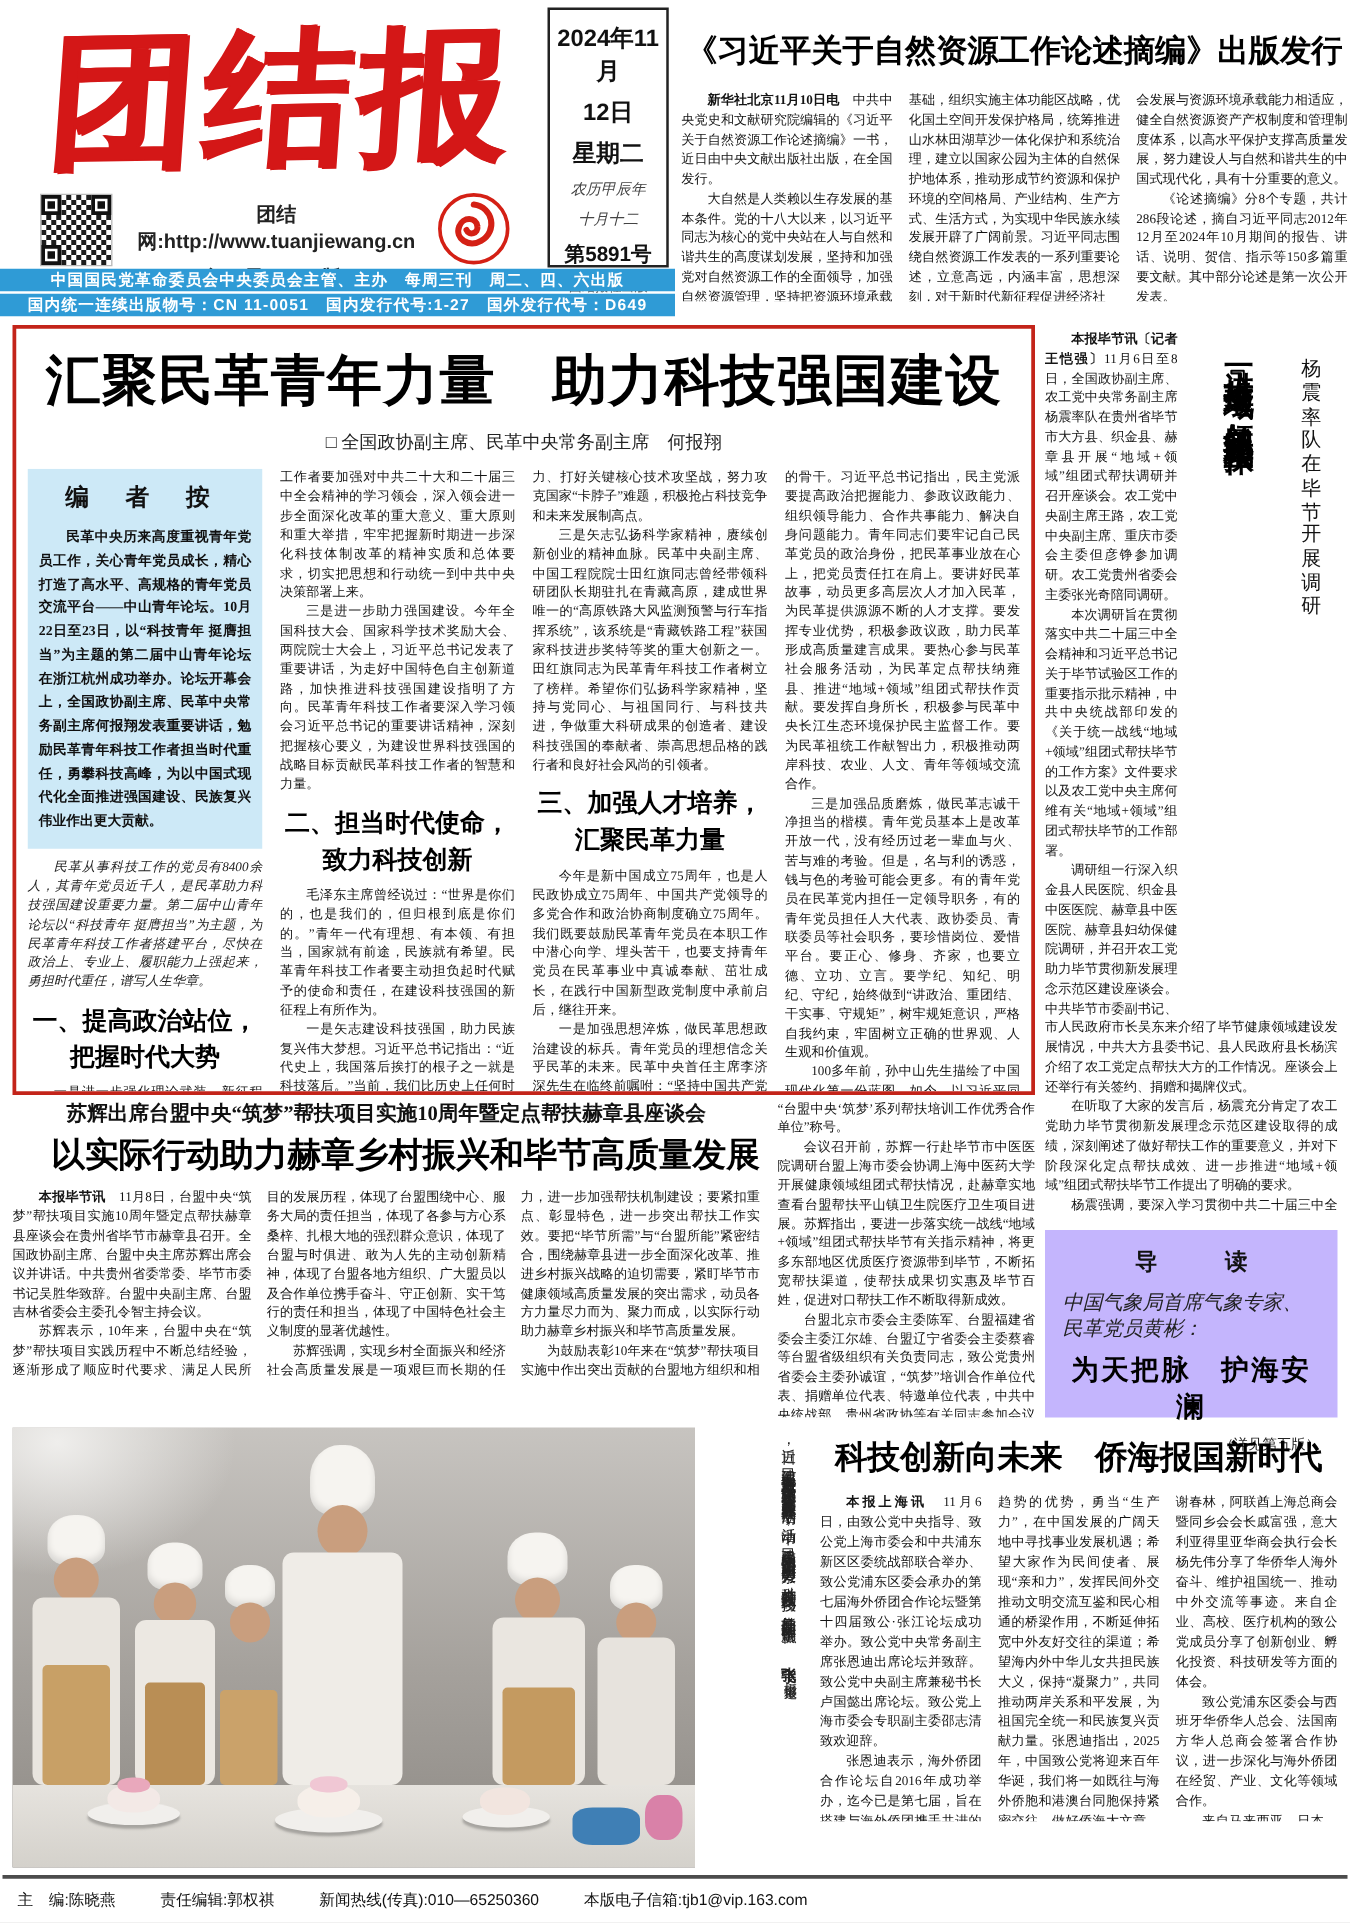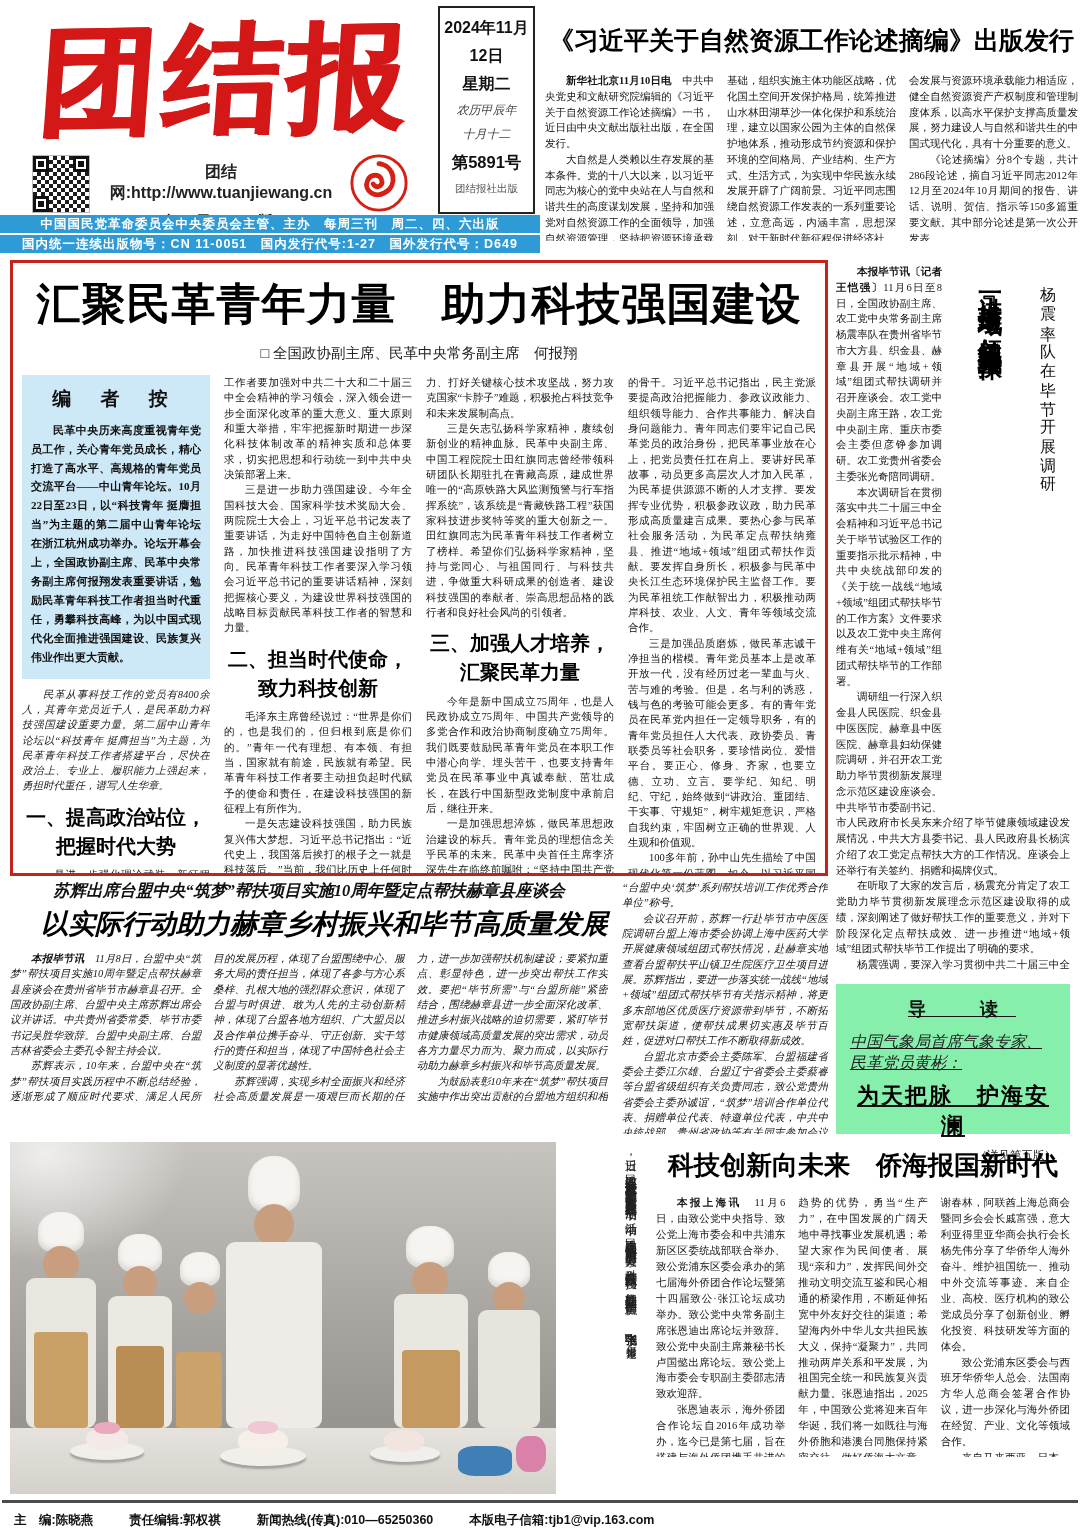--- a/index.html
+++ b/index.html
@@ -17,21 +17,21 @@
   .qr .f{position:absolute;width:16px;height:16px;background:#fff;border:3px solid #111;box-sizing:border-box;}
   .qr .f::after{content:"";position:absolute;inset:2px;background:#111;}
   .qr .f.tl{left:0;top:0}.qr .f.tr{right:0;top:0}.qr .f.bl{left:0;bottom:0}
   .site-line{position:absolute;left:98px;top:162px;width:246px;text-align:center;}
   .site-url{font-size:16px;font-weight:bold;color:#222;font-family:"Liberation Sans",sans-serif;}
   .edition{margin-top:8px;font-size:15px;font-weight:bold;letter-spacing:8px;color:#222;}
   .logo{position:absolute;left:348px;top:152px;width:62px;height:62px;}
   
   .datebox{position:absolute;left:438px;top:6px;width:97px;height:208px;border:2px solid #222;
     box-sizing:border-box;text-align:center;padding-top:10px;background:#fff;font-family:"Liberation Sans",sans-serif;}
-  .datebox .d1{font-size:16px;font-weight:bold;margin-bottom:7px;color:#111;}
+  .datebox .d1{font-size:19px;font-weight:bold;margin-bottom:7px;color:#111;}
   .datebox .d2{font-size:12px;color:#444;font-family:"Liberation Serif",serif;font-style:italic;margin-bottom:7px;}
   .datebox .d3{font-size:16.5px;font-weight:bold;margin:9px 0 8px;color:#111;}
   .datebox .d4{font-size:10.5px;color:#555;font-family:"Liberation Serif",serif;}
 
   
   .top-article{position:absolute;left:545px;top:24px;width:533px;}
   .top-article h1{margin:0 0 16px;font-family:"Liberation Sans",sans-serif;font-weight:bold;
     font-size:25px;letter-spacing:0px;text-align:center;color:#000;white-space:nowrap;}
   .tcols{display:flex;gap:13px;height:168px;overflow:hidden;}
   .tcol{flex:1;font-size:10.5px;line-height:1.5;text-align:justify;}
@@ -62,31 +62,31 @@
   
   .right-article{position:absolute;left:836px;top:264px;width:234px;height:708px;overflow:hidden;
     font-size:10.5px;line-height:1.5;text-align:justify;}
   .rv-float{float:right;width:118px;height:548px;margin-left:10px;display:flex;}
   .rv-head{width:76px;writing-mode:vertical-rl;text-orientation:upright;font-weight:bold;font-size:24px;
     letter-spacing:2px;line-height:76px;text-align:left;color:#000;padding-top:14px;box-sizing:border-box;}
   .rv-kicker{width:40px;writing-mode:vertical-rl;text-orientation:upright;font-size:16px;letter-spacing:19px;
     line-height:40px;color:#111;padding-top:10px;box-sizing:border-box;}
 
   
-  .daodu{position:absolute;left:836px;top:984px;width:234px;height:150px;background:#86efac;
-    box-sizing:border-box;padding:13px 14px;text-decoration:underline;}
+  .daodu{position:absolute;left:836px;top:984px;width:234px;height:150px;background:#c4b5fd;
+    box-sizing:border-box;padding:13px 14px;}
   .daodu .dtitle{text-align:center;font-family:"Liberation Sans",sans-serif;font-weight:bold;font-size:18px;
     letter-spacing:18px;text-indent:18px;color:#111;}
   .daodu .dlead{margin-top:11px;font-size:16px;font-style:italic;color:#222;}
   .daodu .dhead{margin-top:7px;text-align:center;font-family:"Liberation Sans",sans-serif;font-weight:bold;
     font-size:22px;letter-spacing:2px;color:#000;}
   .daodu .dref{margin-top:7px;text-align:right;font-size:11.5px;color:#222;}
 
   
-  .middle-article{position:absolute;left:10px;top:878px;width:818px;height:256px;display:flex;gap:14px;overflow:hidden;font-style:italic;}
+  .middle-article{position:absolute;left:10px;top:878px;width:818px;height:256px;display:flex;gap:14px;overflow:hidden;}
   .mid-left{flex:1;min-width:0;}
   .kicker{text-align:center;font-size:16.5px;font-weight:600;color:#111;margin:2px 0 2px;white-space:nowrap;}
   .mid-left h2{margin:4px 0 9px;text-align:right;font-weight:bold;font-size:27px;letter-spacing:0;
     color:#000;white-space:nowrap;}
   .mid-cols{display:flex;gap:12px;height:150px;overflow:hidden;}
   .mid-col{flex:1;font-size:10.5px;line-height:1.46;text-align:justify;}
   .mid-col4{width:206px;font-size:10.5px;line-height:1.46;text-align:justify;overflow:hidden;padding-top:2px;}
 
   
   .bottom{position:absolute;left:10px;top:1142px;width:1060px;height:352px;display:flex;}
@@ -106,21 +106,21 @@
   .credit-small{font-size:10.5px;}
   .bot-article{flex:1;min-width:0;padding-left:8px;}
   .bot-article .kicker{font-size:15.5px;margin-top:4px;}
   .bot-article h2{margin:6px 0 12px;text-align:center;font-weight:bold;font-size:26px;color:#000;white-space:nowrap;}
   .bot-cols{display:flex;gap:13px;height:262px;overflow:hidden;}
   .bot-col{flex:1;font-size:10.5px;line-height:1.52;text-align:justify;}
 
   
   .footer-rule{position:absolute;left:2px;top:1500px;width:1076px;height:3px;background:#4c4c4c;}
   .footer{position:absolute;left:14px;top:1512px;width:1050px;display:flex;gap:36px;
-    font-family:"Liberation Sans",sans-serif;font-weight:bold;font-size:12.5px;color:#111;text-align:center;}
+    font-family:"Liberation Sans",sans-serif;font-weight:normal;font-size:12.5px;color:#111;text-align:center;}
 </style>
 </head>
 <body>
 
 <div class="page">
 
   <div class="masthead-title">团结报</div>
   <div class="qr">
     <span class="f tl"></span>
       <span class="f tr"></span>

